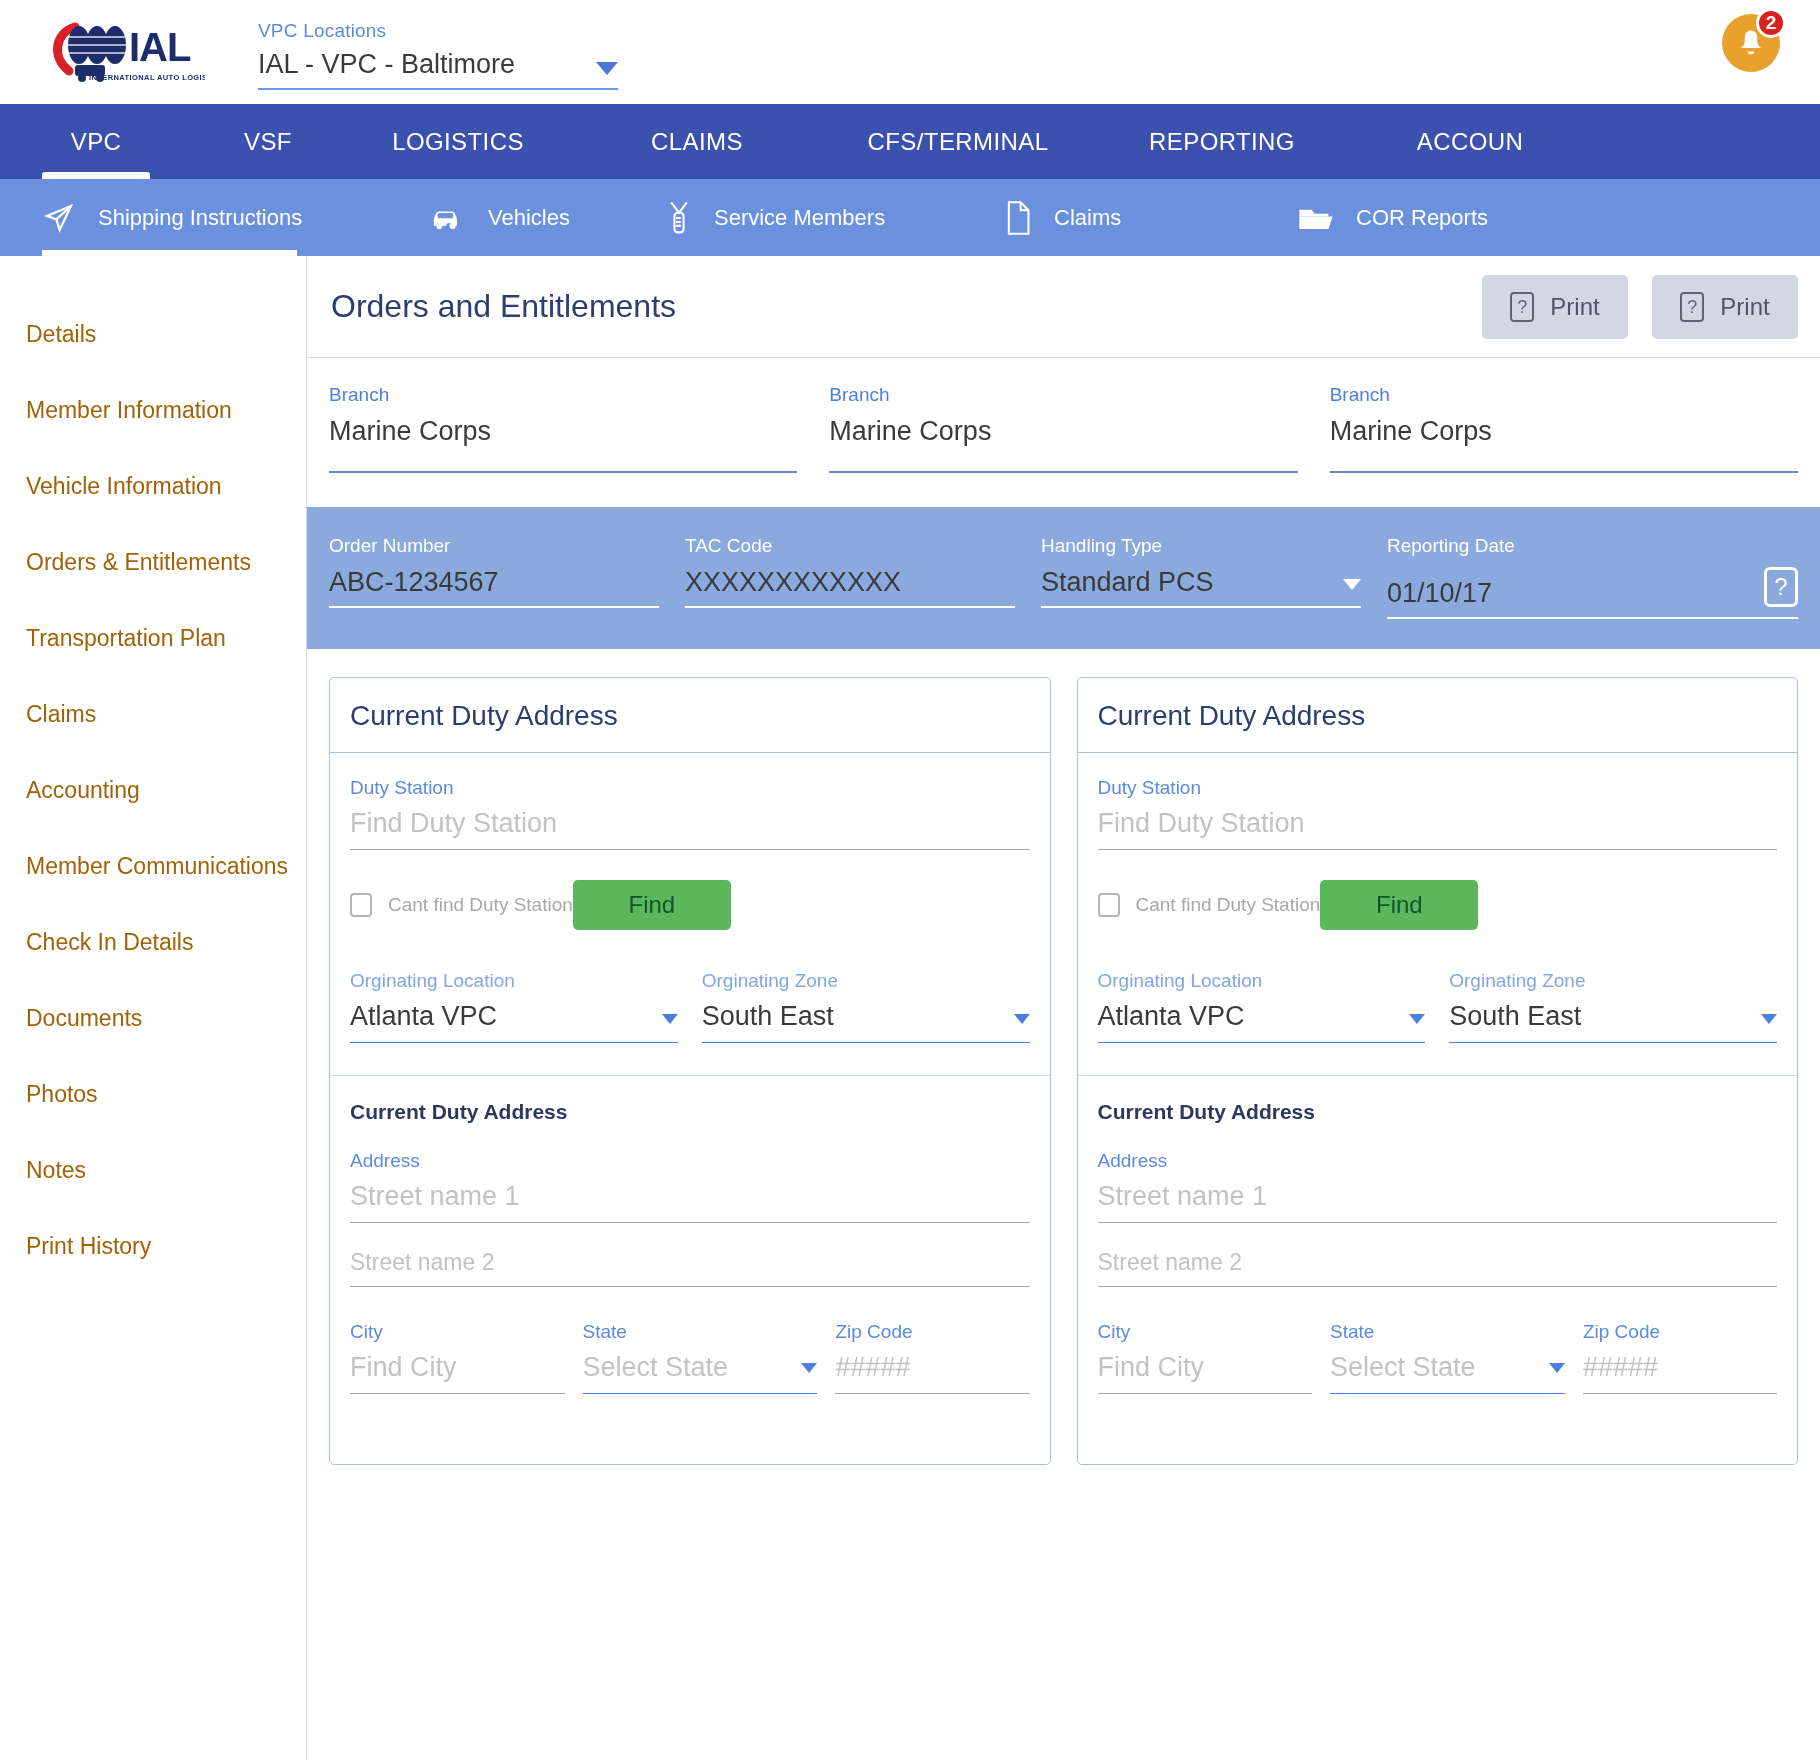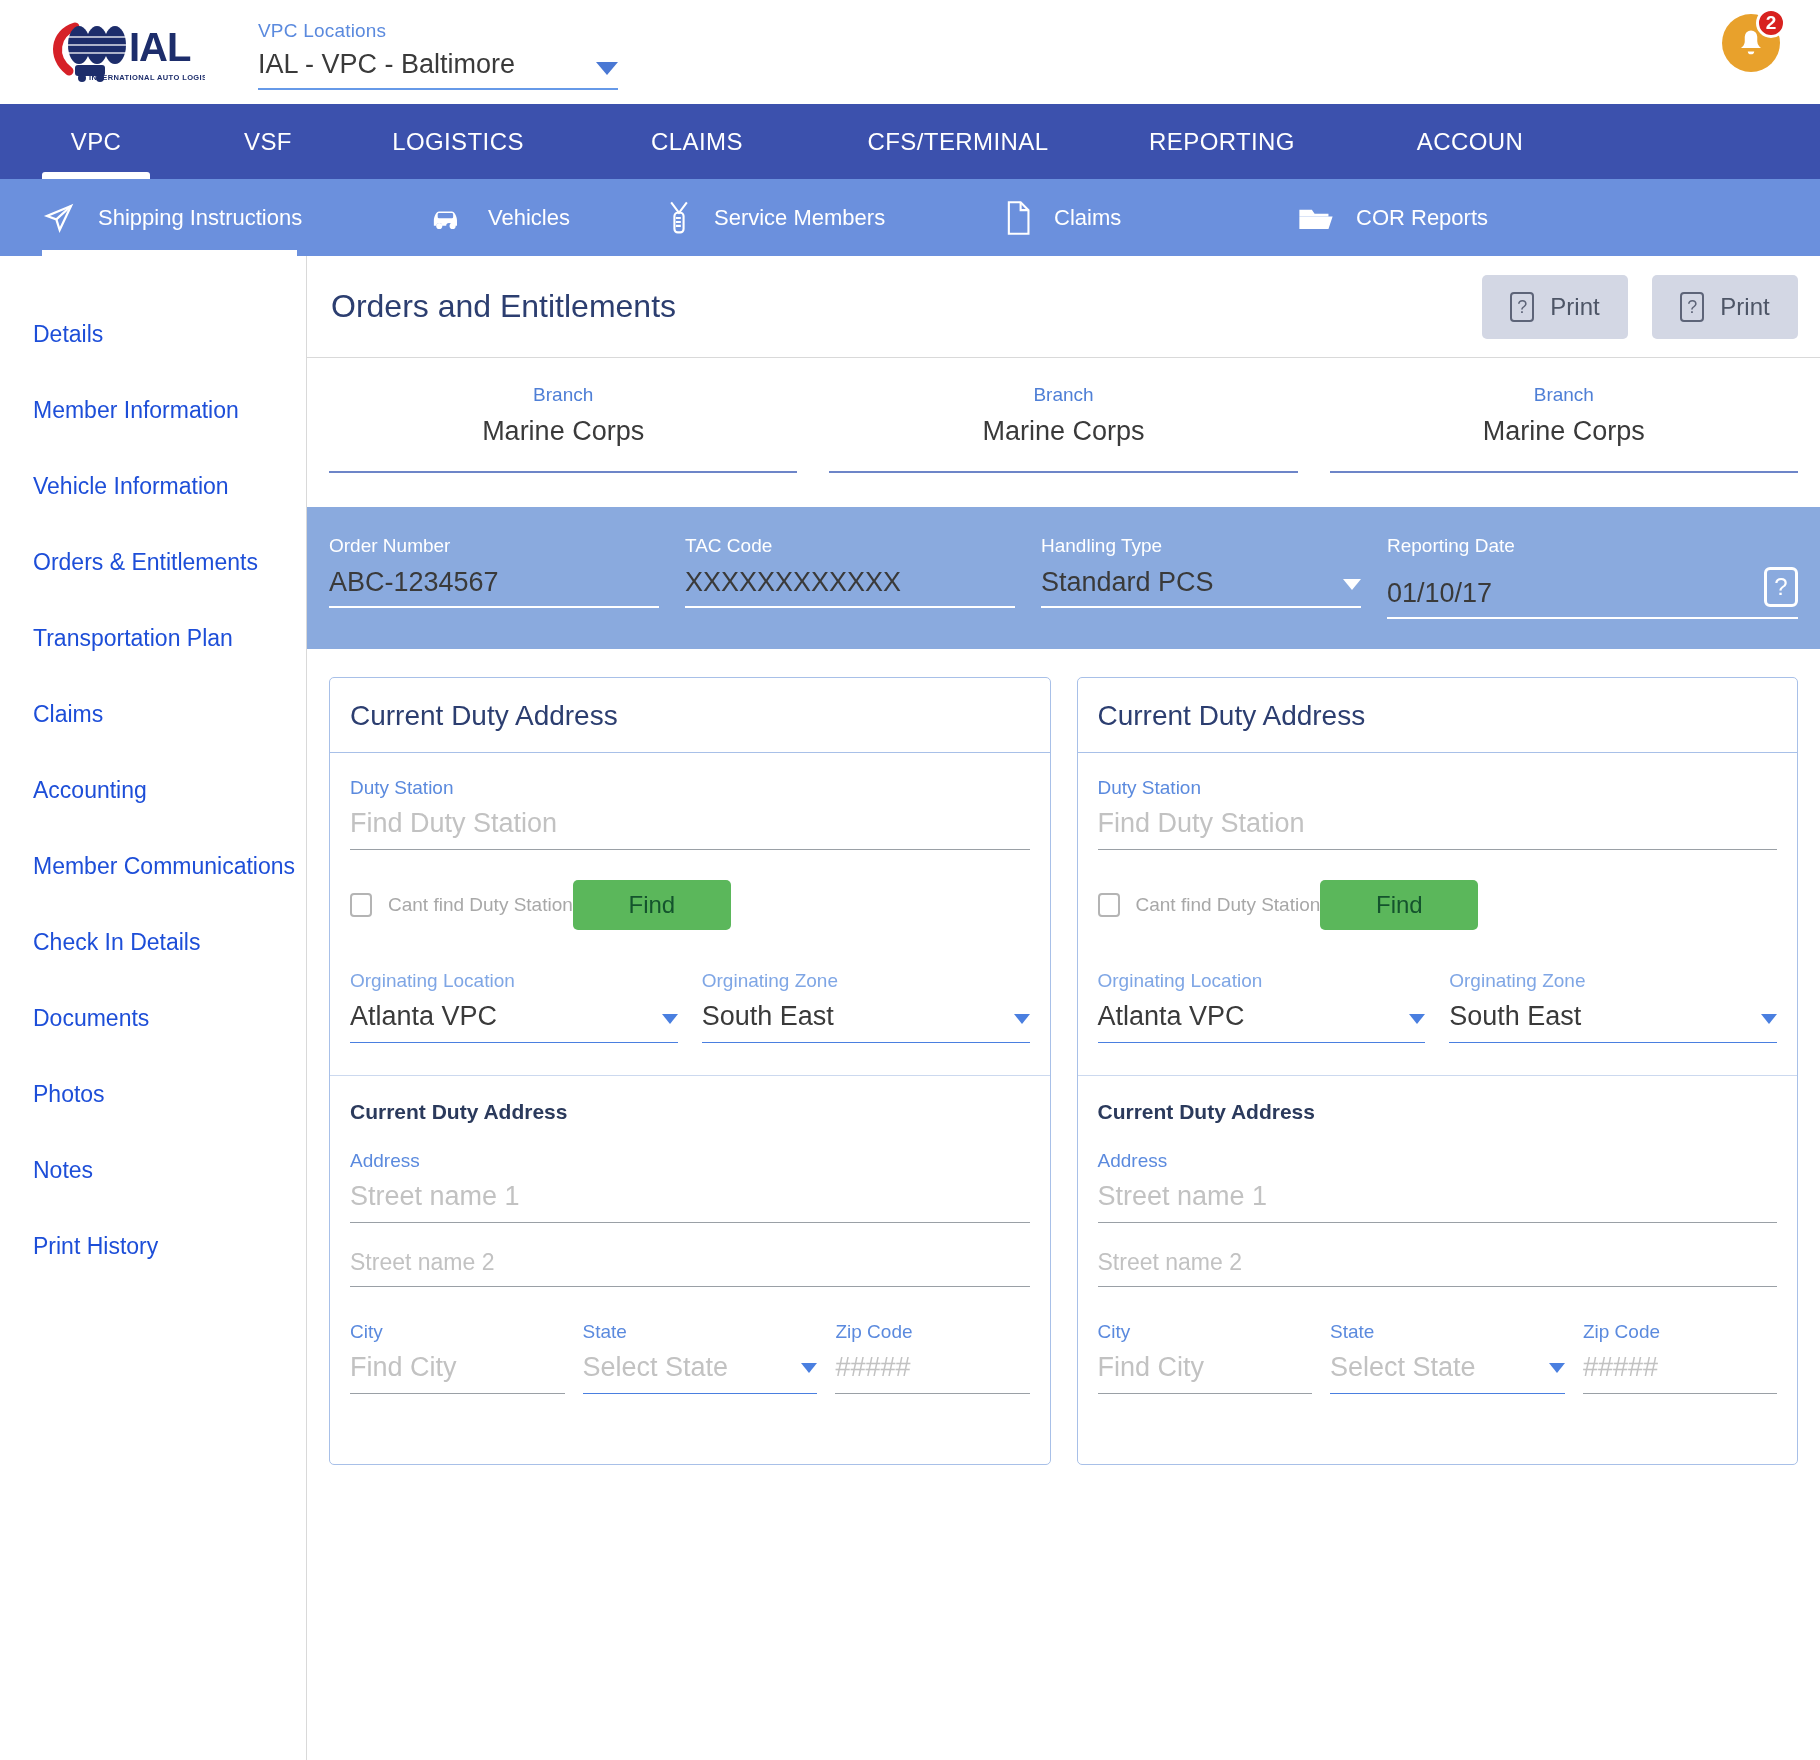--- a/index.html
+++ b/index.html
@@ -155,23 +155,23 @@
     width: 307px;
     background: #ffffff;
     border-right: 1px solid #d9d9d9;
     padding-top: 40px;
     flex: 0 0 307px;
   }
   .side-item {
     height: 76px;
     display: flex;
     align-items: center;
-    padding-left: 33px;
+    padding-left: 26px;
     font-size: 23px;
-    color: #1d4ed8;
+    color: #a16207;
     white-space: nowrap;
   }
 
   .content {
     flex: 1 1 auto;
     background: #ffffff;
     position: relative;
     overflow: hidden;
   }
 
@@ -212,21 +212,21 @@
     font-size: 18px; line-height: 1;
     color: #5d6478;
   }
 
   
   .branch-row {
     display: flex;
     padding: 26px 22px 34px 22px;
     gap: 32px;
   }
-  .branch-fld { flex: 1 1 0; text-align: center; }
+  .branch-fld { flex: 1 1 0; }
   .fld-label {
     font-size: 19px;
     color: #4f7fd6;
     margin-bottom: 10px;
   }
   .fld-value {
     font-size: 27px;
     color: #3a3a3a;
     padding-bottom: 24px;
     border-bottom: 2px solid #6d85c8;

